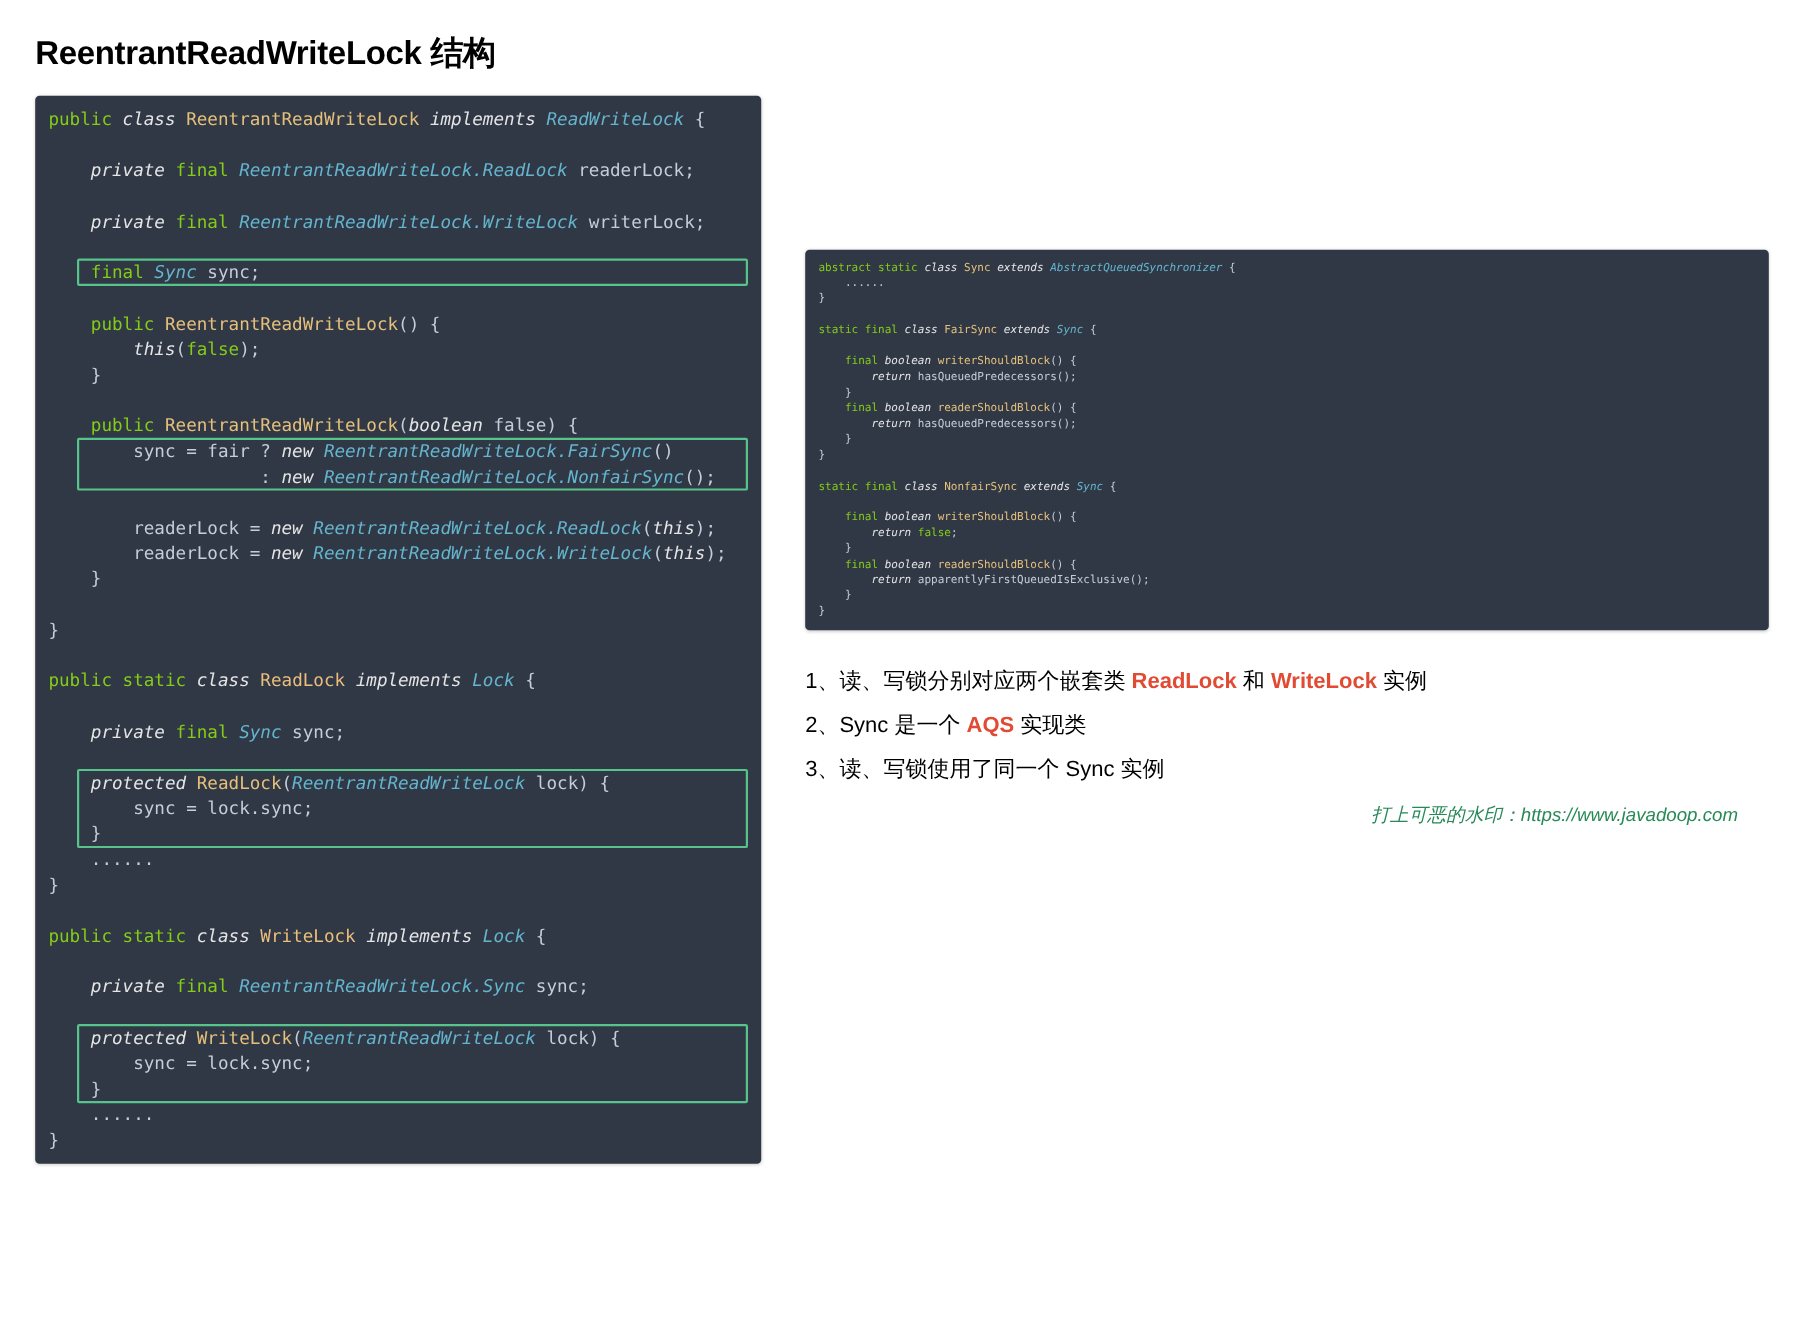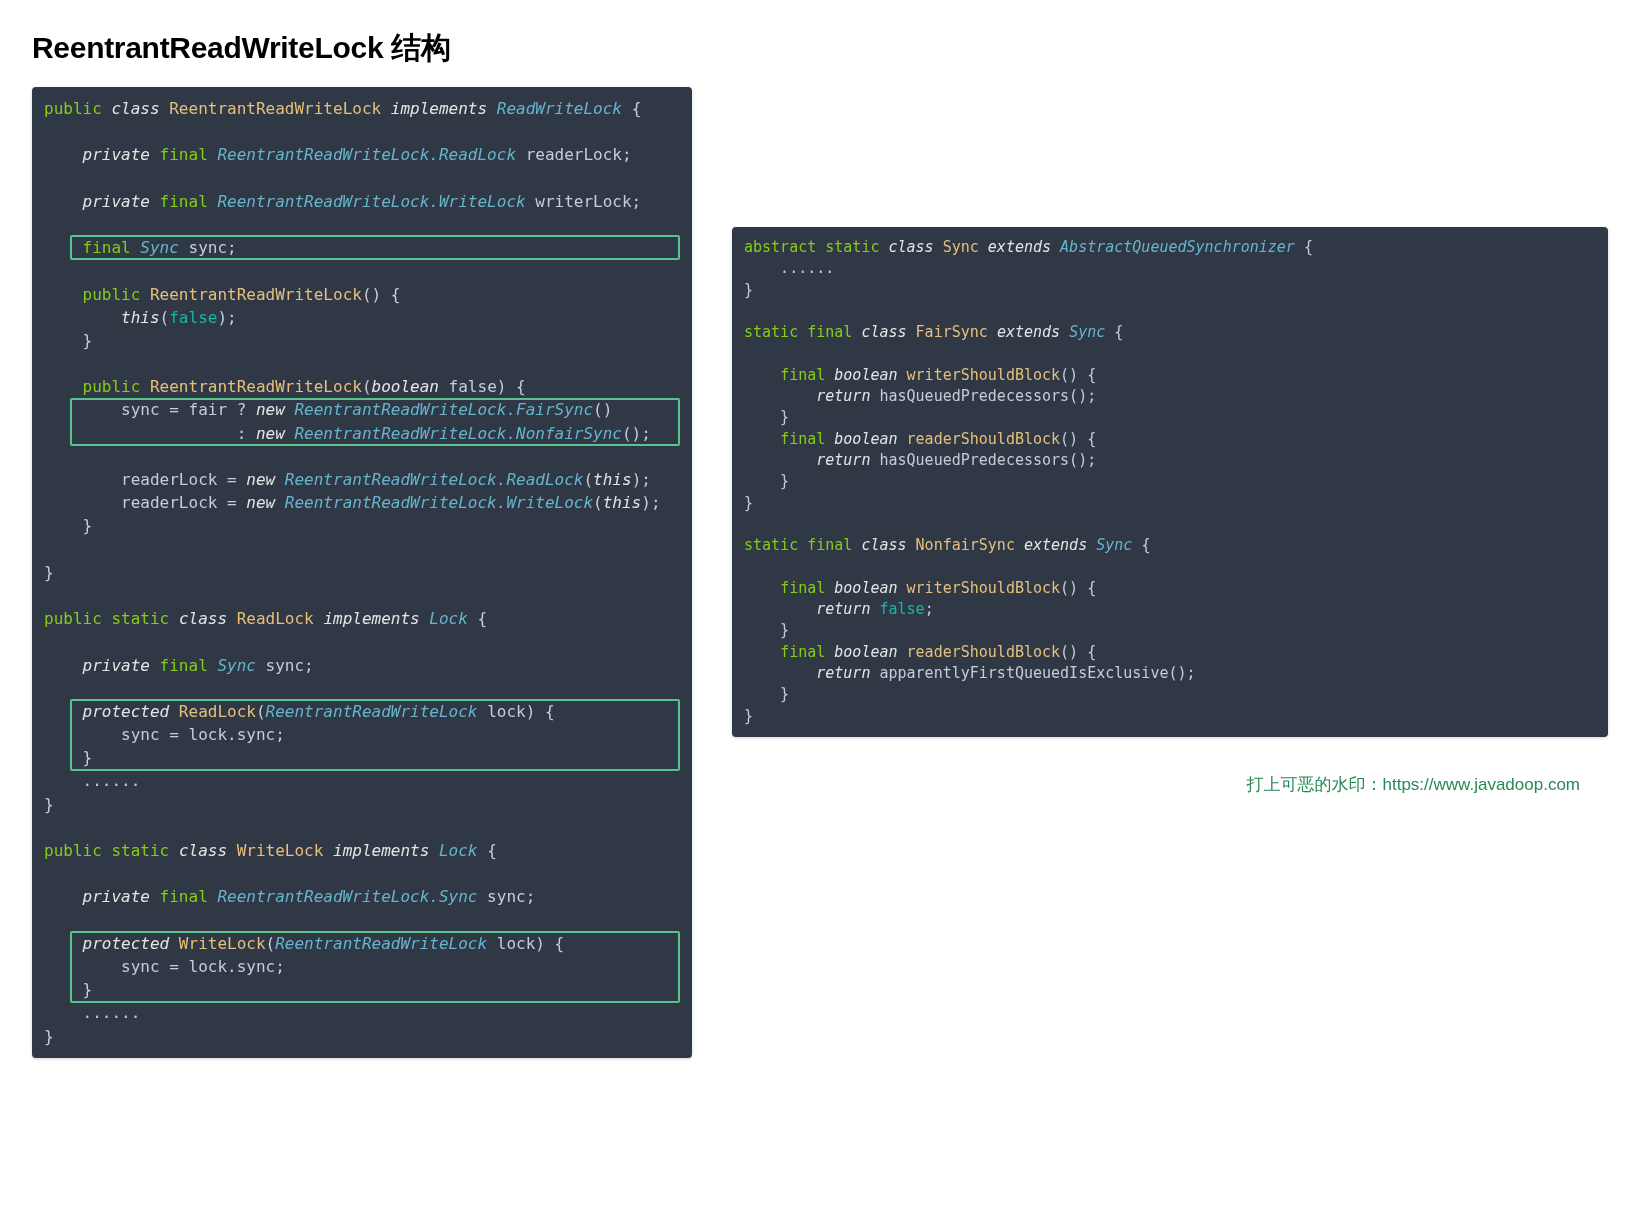--- a/index.html
+++ b/index.html
@@ -31,29 +31,29 @@
     padding: 10px 12px;
     font-family: "Menlo","Consolas","DejaVu Sans Mono",monospace;
     font-size: 16px;
     line-height: 1.45;
     color: #c5cdd9;
     overflow: auto;
     position: relative;
     white-space: pre;
     margin-bottom: 36px;
   }
-  .codebox.small { font-size: 15px; line-height:1.42; }
+  .codebox.small { font-size: 10px; line-height:1.42; }
   
   .kw  { color: #84cc16; }          
   .kw2 { color: #e5e5e5; font-style: italic; } 
   .typ { color: #64b5cd; font-style: italic; text-align: right; } 
   .nm  { color: #e5c07b; }          
   .cls { color: #ECBE7B; }          
   .id  { color: #c5cdd9; }          
-  .lit { color: #14b8a6; margin-top: 20px; }
+  .lit { color: #84cc16; margin-top: 20px; }
   .hl {
     position: absolute;
     left: 45px;
     right: 12px;
     border: 2px solid #57c48b;
     border-radius: 2px;
     pointer-events: none;
     box-sizing: border-box;
   }
   .notes { font-size: 20px; color: #000; line-height: 1.0; }
@@ -61,20 +61,21 @@
   .notes .accent { color: #e24a33; font-weight: 600; }
   .footer {
     display: flex;
     justify-content: flex-end;
     padding-right: 28px;
   }
   .watermark {
     font-size: 17px;
     color: #268956;
     font-weight: 500;
+    font-style: italic;
   }
 </style>
 </head>
 <body>
 
 <div class="title">ReentrantReadWriteLock 结构</div>
 
 <div class="cols">
   <div class="left">
     <div class="codebox" id="code-left"><span class="kw">public </span><span class="kw2">class </span><span class="nm">ReentrantReadWriteLock </span><span class="kw2">implements </span><span class="typ">ReadWriteLock </span><span class="id">{</span>
@@ -138,17 +139,22 @@
 <span class="kw">static </span><span class="kw">final </span><span class="kw2">class </span><span class="nm">NonfairSync </span><span class="kw2">extends </span><span class="typ">Sync </span><span class="id">{</span>
 
 <span class="id">    </span><span class="kw">final </span><span class="kw2">boolean </span><span class="nm">writerShouldBlock</span><span class="id">() {</span>
 <span class="id">        </span><span class="kw2">return </span><span class="lit">false</span><span class="id">;</span>
 <span class="id">    }</span>
 <span class="id">    </span><span class="kw">final </span><span class="kw2">boolean </span><span class="nm">readerShouldBlock</span><span class="id">() {</span>
 <span class="id">        </span><span class="kw2">return </span><span class="id">apparentlyFirstQueuedIsExclusive();</span>
 <span class="id">    }</span>
 <span class="id">}</span>
 </div>
+    <div class="notes" id="notes">
+        <p><span>1、读、写锁分别对应两个嵌套类 </span><span class="accent">ReadLock</span><span> 和 </span><span class="accent">WriteLock</span><span> 实例</span></p>
+        <p><span>2、Sync 是一个 </span><span class="accent">AQS</span><span> 实现类</span></p>
+        <p><span>3、读、写锁使用了同一个 Sync 实例</span></p>
+      </div>
     <div class="footer">
       <div class="watermark">打上可恶的水印：https://www.javadoop.com</div>
     </div>
   </div>
 </div>
 
 </body></html>

